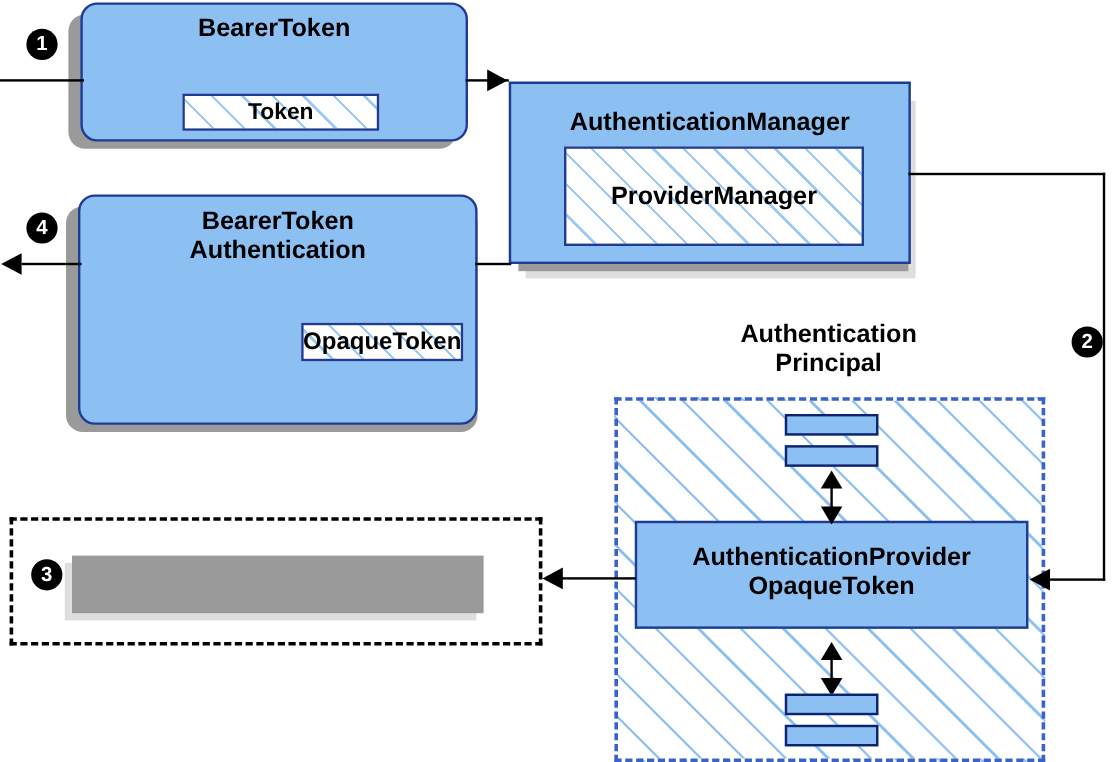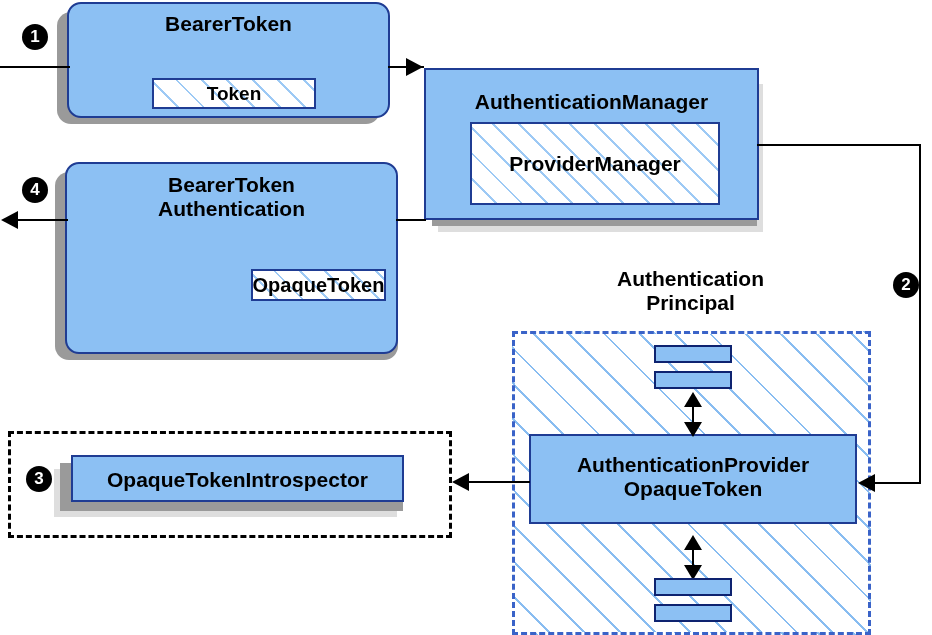--- a/index.html
+++ b/index.html
@@ -251,21 +251,18 @@
 
   <div class="bars" style="left:654px; top:578px; width:78px;">
     <div class="bar"></div>
     <div class="bar"></div>
   </div>
 
   <div class="dotted-region" style="left:8px; top:431px; width:444px; height:107px;"></div>
 
   <div class="shadow" style="left:60px; top:463px; width:343px; height:48px;"></div>
   <div class="shadow light" style="left:54px; top:469px; width:343px; height:48px;"></div>
-  <div class="node" style="left:71px; top:455px; width:333px; height:47px; font-size:21px;">
-    <div class="node-title" style="top:11px;">OpaqueTokenIntrospector</div>
-  </div>
   <div class="step" style="left:26px; top:466px;">3</div>
 
   <div class="ln h" style="left:468px; top:481px; width:62px;"></div>
   <div class="arrow left" style="left:452px; top:473px;"></div>
 
 </div>
 
 </body></html>

